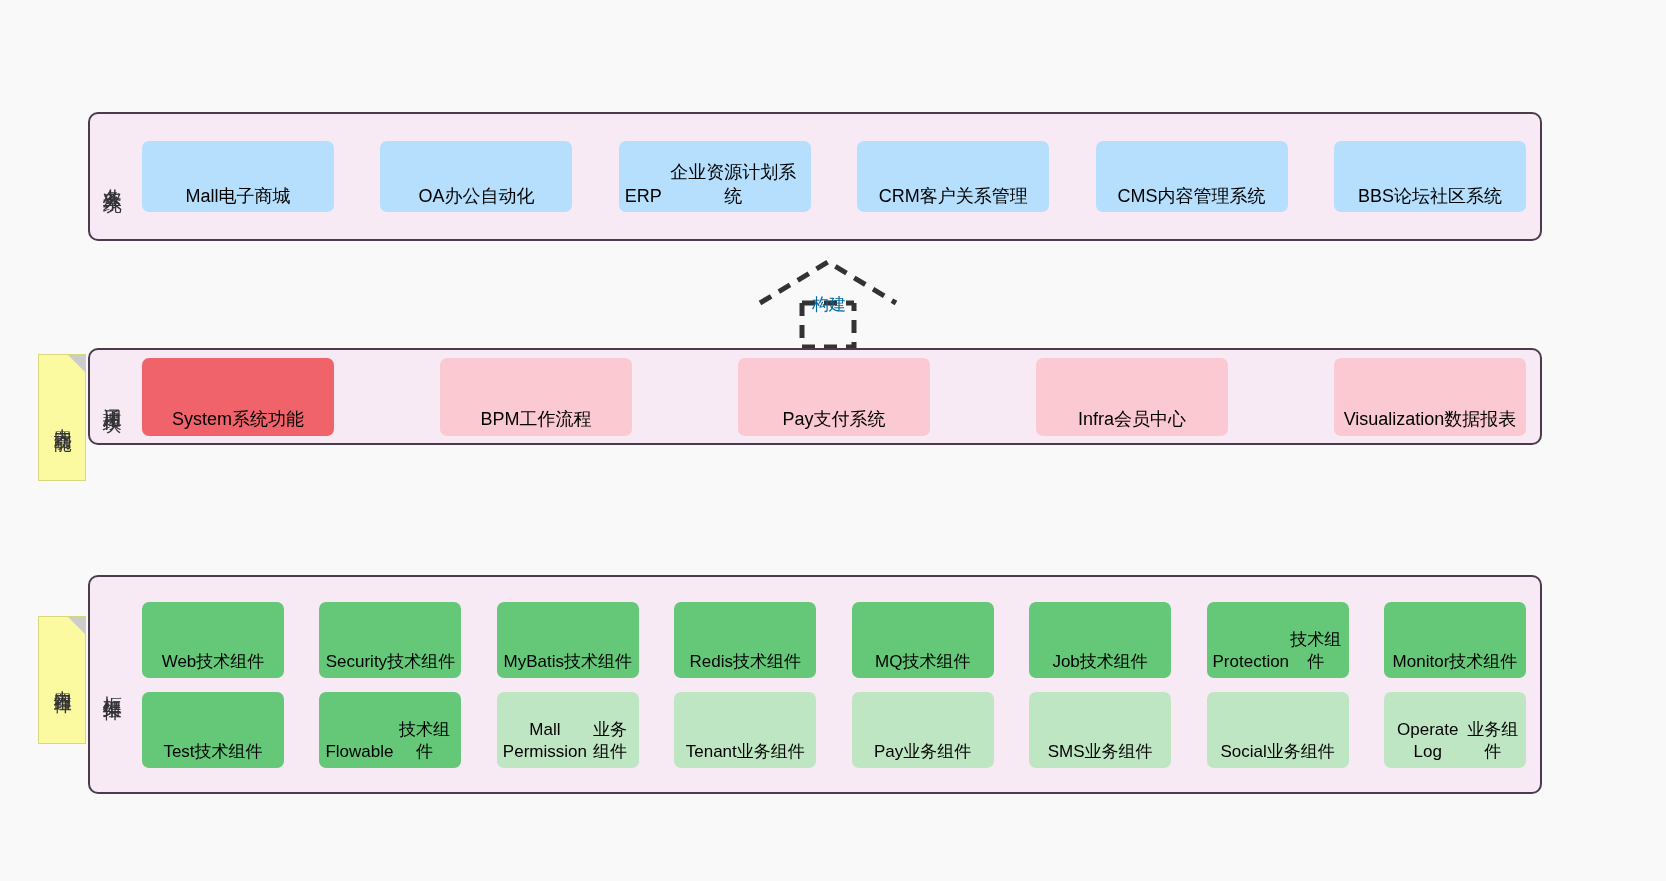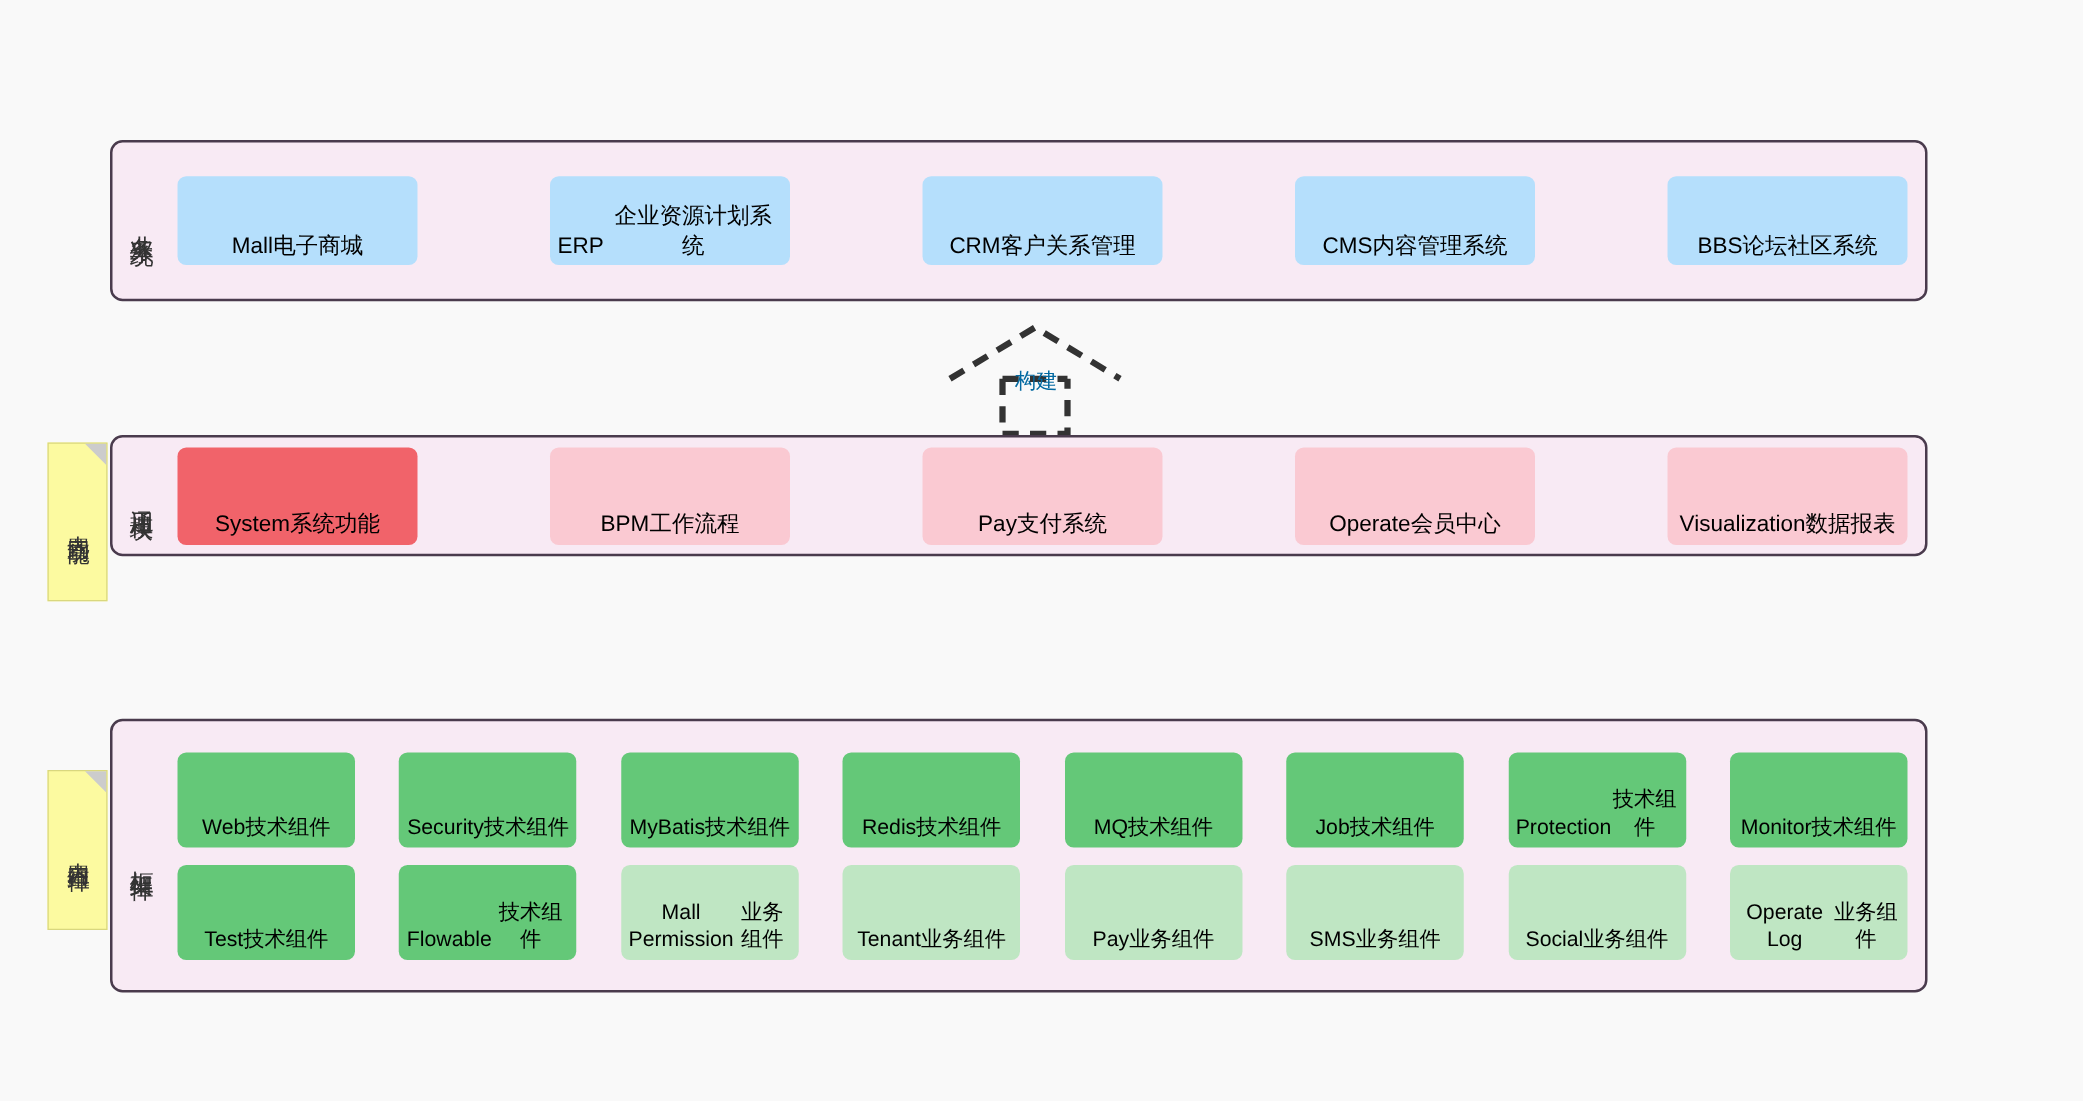--- a/index.html
+++ b/index.html
@@ -151,20 +151,24 @@
 
   <div class="layer" id="layer-business">
     <div class="layer-title">业务系统</div>
     <div class="layer-body">
       <div class="row">
         <div class="card c-blue">
           <span class="l1">Mall</span>
           <span class="l2">电子商城</span>
         </div>
         <div class="card c-blue">
+          <span class="l1">OA</span>
+          <span class="l2">办公自动化</span>
+        </div>
+        <div class="card c-blue">
           <span class="l1">ERP</span>
           <span class="l2">企业资源计划系统</span>
         </div>
         <div class="card c-blue">
           <span class="l1">CRM</span>
           <span class="l2">客户关系管理</span>
         </div>
         <div class="card c-blue">
           <span class="l1">CMS</span>
           <span class="l2">内容管理系统</span>
@@ -200,21 +204,21 @@
         </div>
         <div class="card c-pink">
           <span class="l1">BPM</span>
           <span class="l2">工作流程</span>
         </div>
         <div class="card c-pink">
           <span class="l1">Pay</span>
           <span class="l2">支付系统</span>
         </div>
         <div class="card c-pink">
-          <span class="l1">Operate</span>
+          <span class="l1">Infra</span>
           <span class="l2">会员中心</span>
         </div>
         <div class="card c-pink">
           <span class="l1">Visualization</span>
           <span class="l2">数据报表</span>
         </div>
       </div>
     </div>
   </div>
 

